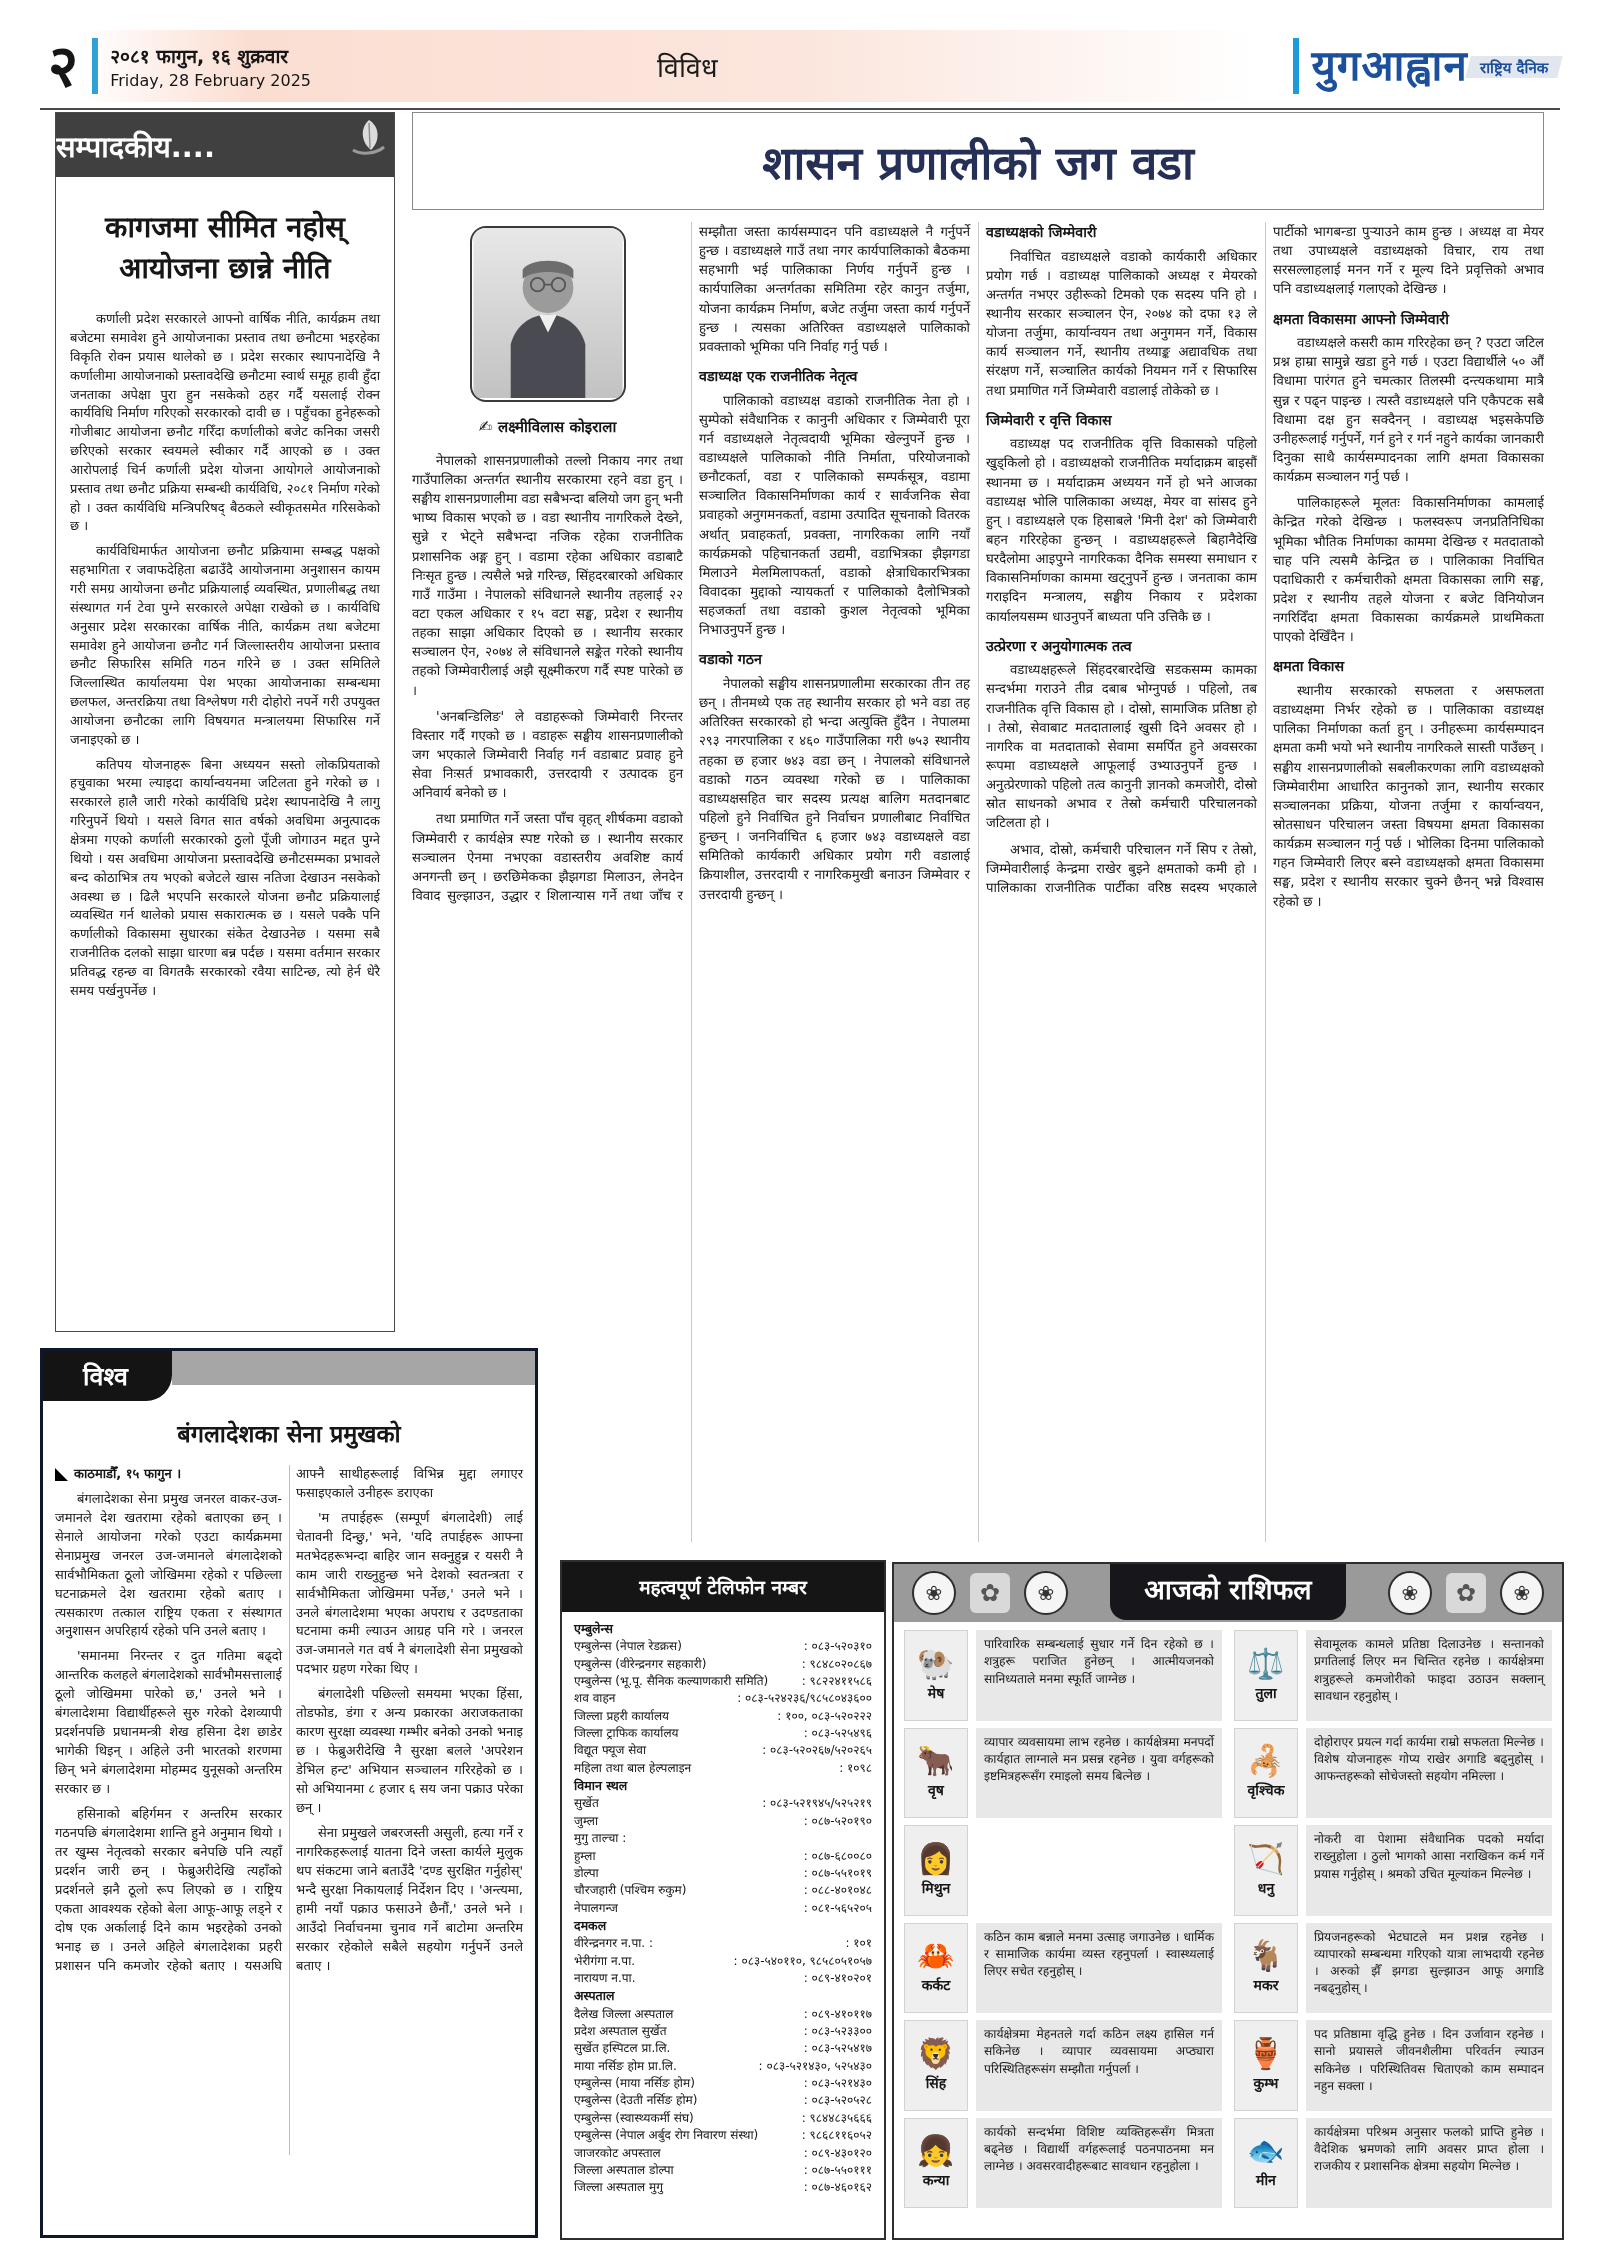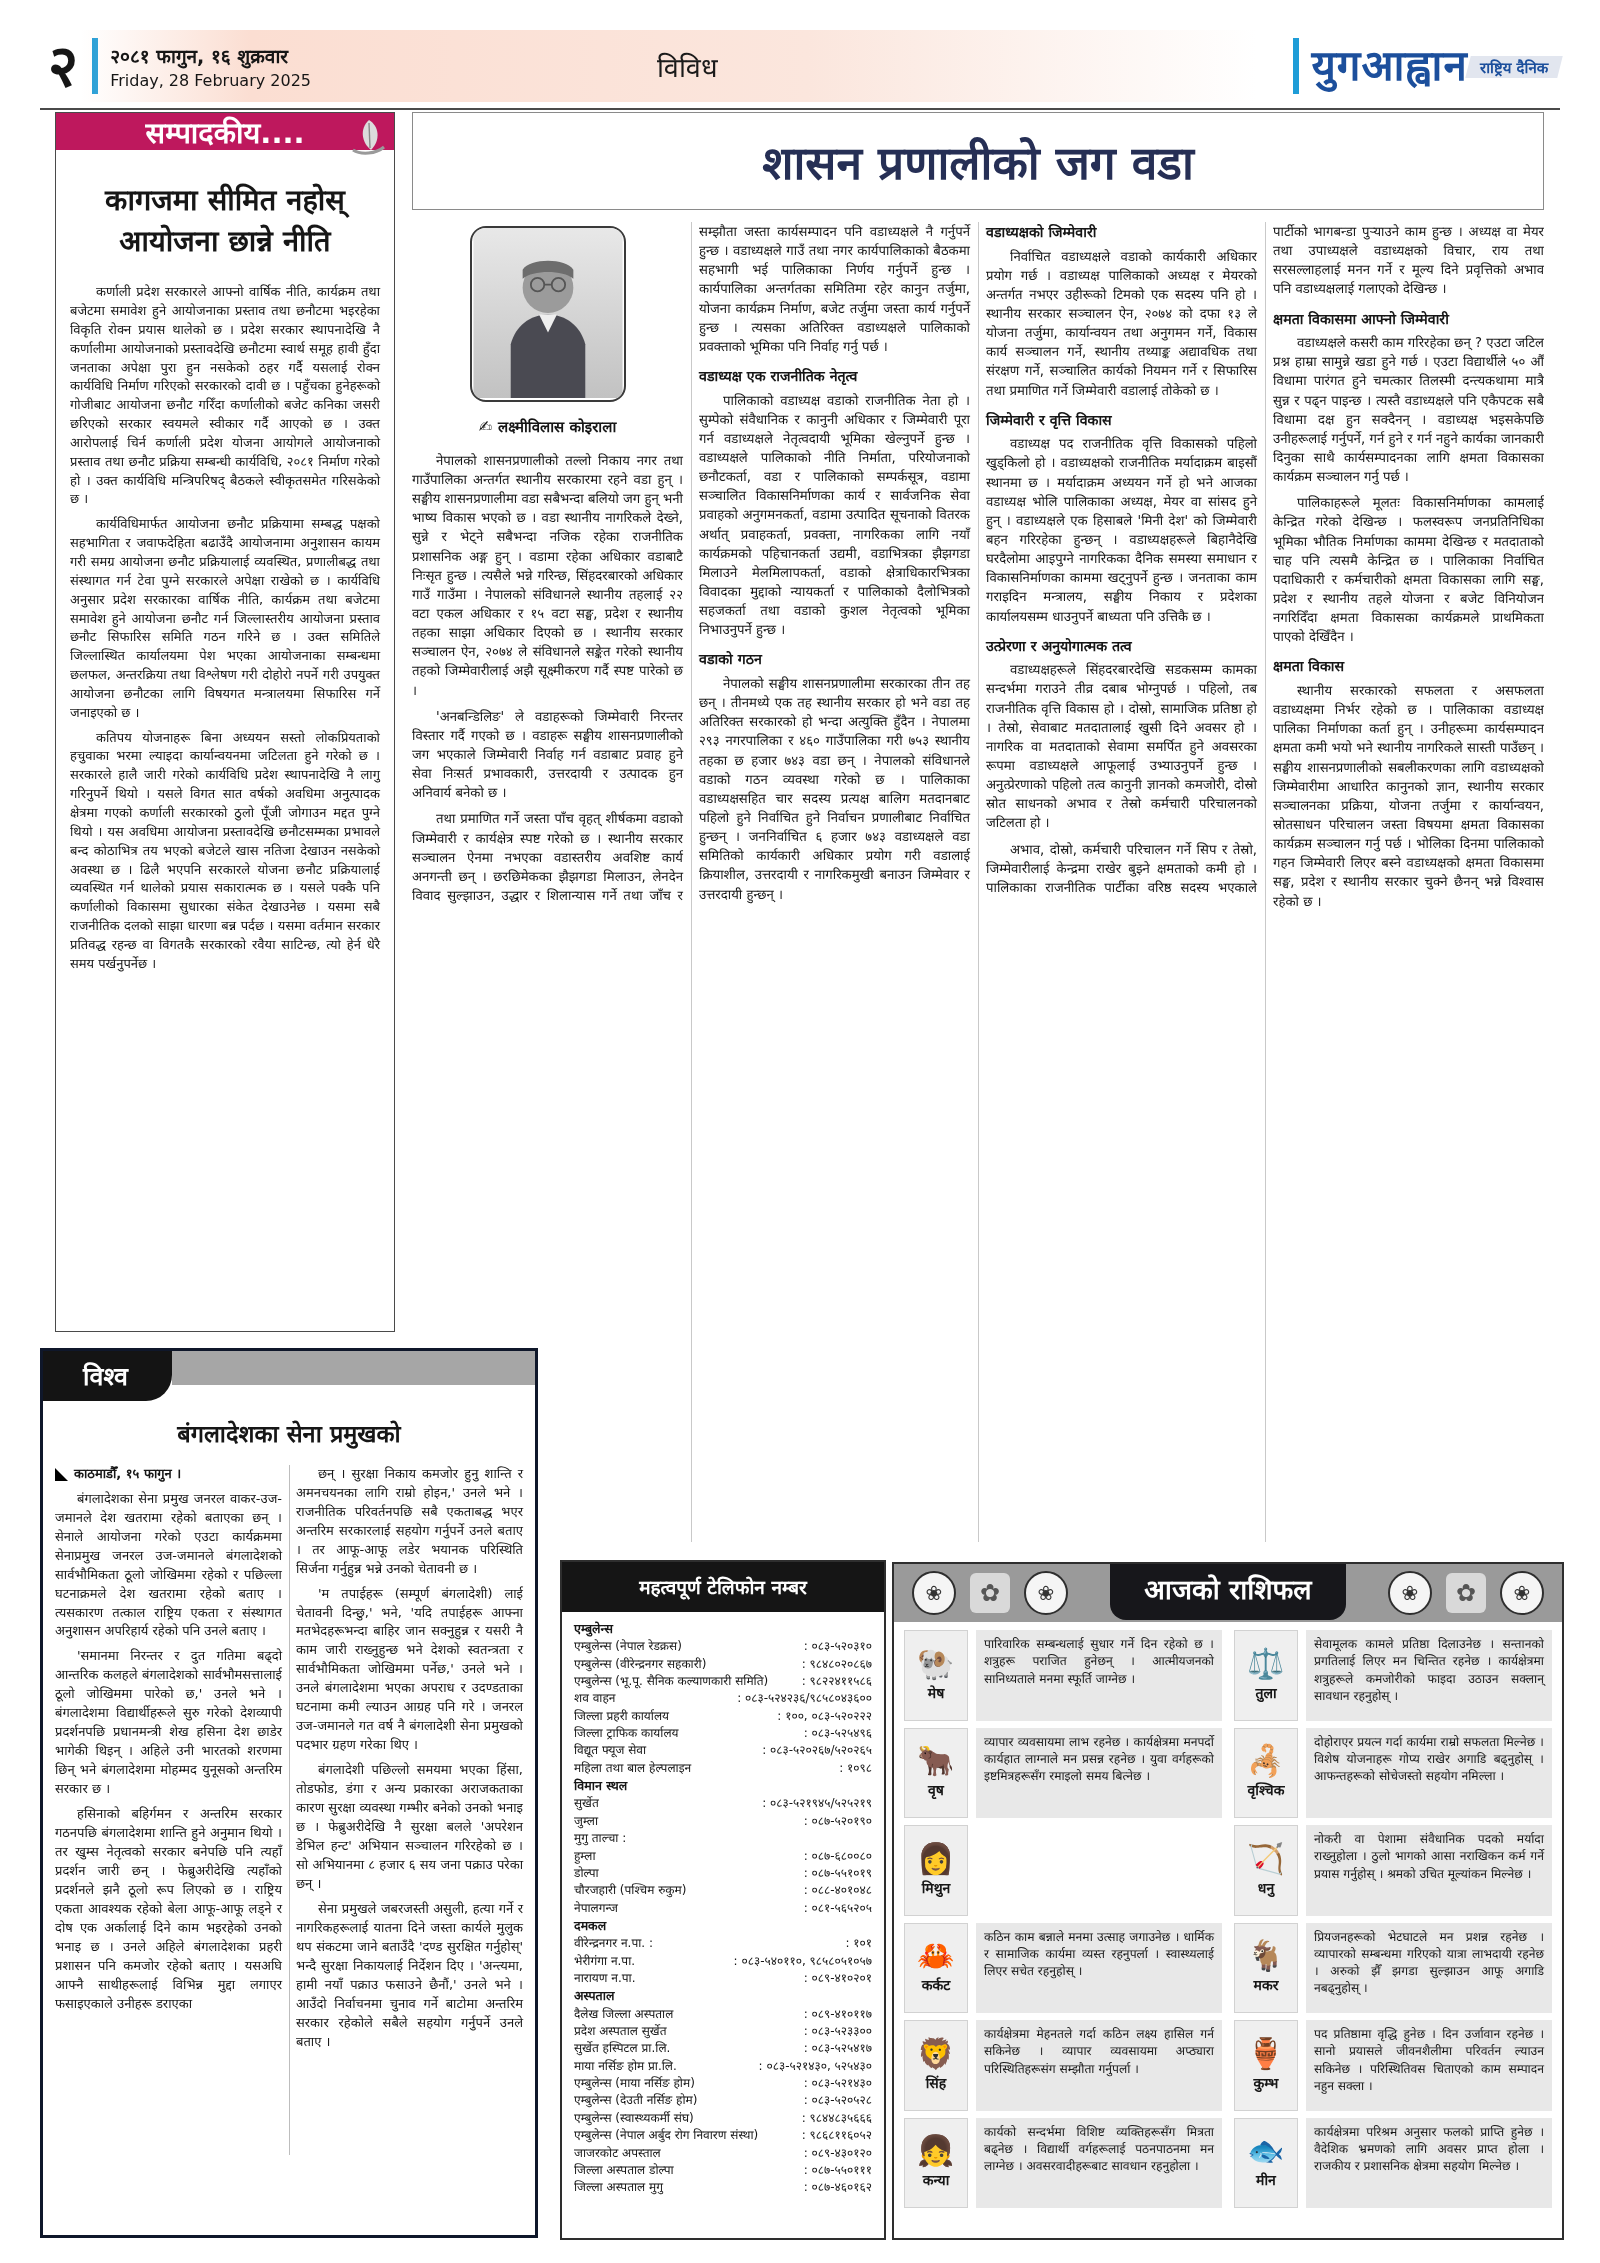--- a/index.html
+++ b/index.html
@@ -18,21 +18,21 @@
         background:linear-gradient(90deg,rgba(251,222,211,0) 0%,#fbded2 14%,#fbe6dd 60%,rgba(255,255,255,0) 97%);}
   .section-name{font-size:27px;font-weight:500;color:#1b1b1b;}
   .logo-wrap{display:flex;align-items:center;flex:none;}
   .logo-col{display:flex;flex-direction:row;align-items:center;}
   .logo-title{font-size:42px;font-weight:800;line-height:1.05;letter-spacing:1px;}
   .logo-sub-ribbon{background:#e2e6ef;transform:skewX(-14deg);padding:1px 12px;margin-top:2px;}
   .logo-sub{display:inline-block;transform:skewX(14deg);font-size:15px;font-weight:700;}
 
   
   .editorial-box{position:absolute;left:55px;top:112px;width:338px;height:1218px;border:1px solid #4a4a4a;overflow:hidden;}
-  .ed-bar{height:37px;background:#be185d;display:flex;align-items:center;justify-content:center;position:relative;}
+  .ed-bar{height:64px;background:#404040;display:flex;align-items:center;justify-content:flex-start;position:relative;}
   .ed-bar-title{color:#fff;font-size:29px;font-weight:700;}
   .ed-leaf{position:absolute;right:6px;top:4px;width:40px;height:40px;}
   .ed-title{margin:30px 14px 18px;text-align:center;font-size:29px;font-weight:700;line-height:1.4;}
   .ed-body{padding:4px 14px 0;font-size:13px;line-height:1.45;text-align:justify;overflow:hidden;height:990px;}
   .ed-body p{margin:0 0 6px;text-indent:26px;}
 
   
   .main-article{position:absolute;left:412px;top:112px;width:1132px;}
   .headline-box{border:1px solid #8a8a8a;height:96px;display:flex;align-items:center;justify-content:center;}
   .main-headline{font-size:46px;font-weight:800;}
@@ -196,21 +196,20 @@
     </div>
     <div class="world-body">
       <p class="dateline">
         <span class="tri"></span>
         <span>काठमाडौँ, १५ फागुन ।</span>
       </p>
 
     <p>बंगलादेशका सेना प्रमुख जनरल वाकर-उज-जमानले देश खतरामा रहेको बताएका छन् । सेनाले आयोजना गरेको एउटा कार्यक्रममा सेनाप्रमुख जनरल उज-जमानले बंगलादेशको सार्वभौमिकता ठूलो जोखिममा रहेको र पछिल्ला घटनाक्रमले देश खतरामा रहेको बताए । त्यसकारण तत्काल राष्ट्रिय एकता र संस्थागत अनुशासन अपरिहार्य रहेको पनि उनले बताए ।</p>
         <p>'समानमा निरन्तर र दुत गतिमा बढ्दो आन्तरिक कलहले बंगलादेशको सार्वभौमसत्तालाई ठूलो जोखिममा पारेको छ,' उनले भने । बंगलादेशमा विद्यार्थीहरूले सुरु गरेको देशव्यापी प्रदर्शनपछि प्रधानमन्त्री शेख हसिना देश छाडेर भागेकी थिइन् । अहिले उनी भारतको शरणमा छिन् भने बंगलादेशमा मोहम्मद युनूसको अन्तरिम सरकार छ ।</p>
         <p>हसिनाको बहिर्गमन र अन्तरिम सरकार गठनपछि बंगलादेशमा शान्ति हुने अनुमान थियो । तर खुम्स नेतृत्वको सरकार बनेपछि पनि त्यहाँ प्रदर्शन जारी छन् । फेब्रुअरीदेखि त्यहाँको प्रदर्शनले झनै ठूलो रूप लिएको छ । राष्ट्रिय एकता आवश्यक रहेको बेला आफू-आफू लड्ने र दोष एक अर्कालाई दिने काम भइरहेको उनको भनाइ छ । उनले अहिले बंगलादेशका प्रहरी प्रशासन पनि कमजोर रहेको बताए । यसअघि आफ्नै साथीहरूलाई विभिन्न मुद्दा लगाएर फसाइएकाले उनीहरू डराएका</p>
-        <p>छन् । सुरक्षा निकाय कमजोर हुनु शान्ति र अमनचयनका लागि राम्रो होइन,' उनले भने । राजनीतिक परिवर्तनपछि सबै एकताबद्ध भएर अन्तरिम सरकारलाई सहयोग गर्नुपर्ने उनले बताए । तर आफू-आफू लडेर भयानक परिस्थिति सिर्जना गर्नुहुन्न भन्ने उनको चेतावनी छ ।</p>
         <p>'म तपाईहरू (सम्पूर्ण बंगलादेशी) लाई चेतावनी दिन्छु,' भने, 'यदि तपाईहरू आफ्ना मतभेदहरूभन्दा बाहिर जान सक्नुहुन्न र यसरी नै काम जारी राख्नुहुन्छ भने देशको स्वतन्त्रता र सार्वभौमिकता जोखिममा पर्नेछ,' उनले भने । उनले बंगलादेशमा भएका अपराध र उदण्डताका घटनामा कमी ल्याउन आग्रह पनि गरे । जनरल उज-जमानले गत वर्ष नै बंगलादेशी सेना प्रमुखको पदभार ग्रहण गरेका थिए ।</p>
         <p>बंगलादेशी पछिल्लो समयमा भएका हिंसा, तोडफोड, डंगा र अन्य प्रकारका अराजकताका कारण सुरक्षा व्यवस्था गम्भीर बनेको उनको भनाइ छ । फेब्रुअरीदेखि नै सुरक्षा बलले 'अपरेशन डेभिल हन्ट' अभियान सञ्चालन गरिरहेको छ । सो अभियानमा ८ हजार ६ सय जना पक्राउ परेका छन् ।</p>
         <p>सेना प्रमुखले जबरजस्ती असुली, हत्या गर्ने र नागरिकहरूलाई यातना दिने जस्ता कार्यले मुलुक थप संकटमा जाने बताउँदै 'दण्ड सुरक्षित गर्नुहोस्' भन्दै सुरक्षा निकायलाई निर्देशन दिए । 'अन्त्यमा, हामी नयाँ पक्राउ फसाउने छैनौं,' उनले भने । आउँदो निर्वाचनमा चुनाव गर्ने बाटोमा अन्तरिम सरकार रहेकोले सबैले सहयोग गर्नुपर्ने उनले बताए ।</p>
       </div>
   </div>
 
   <div class="phone-box">
     <div class="phone-head">महत्वपूर्ण टेलिफोन नम्बर</div>
     <div class="phone-list">
 

